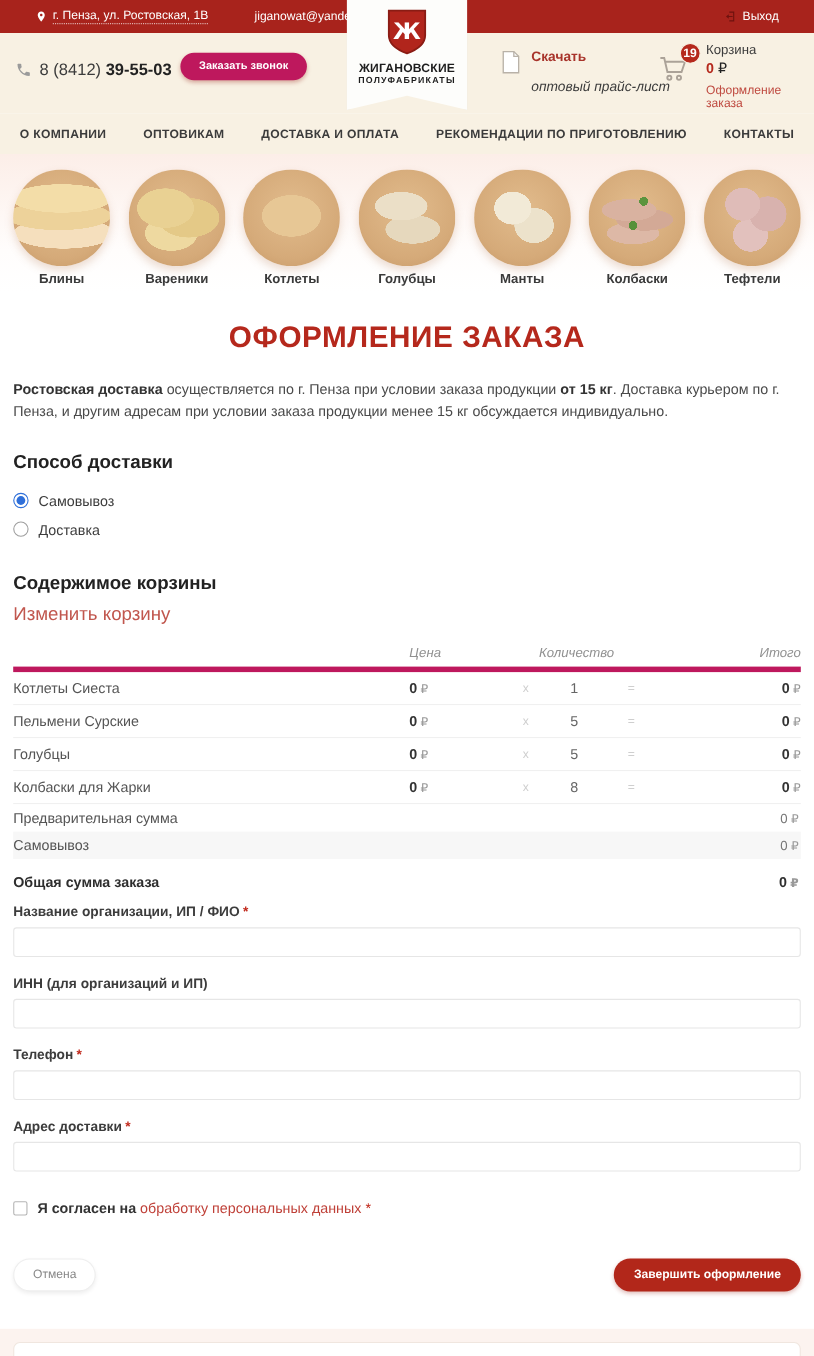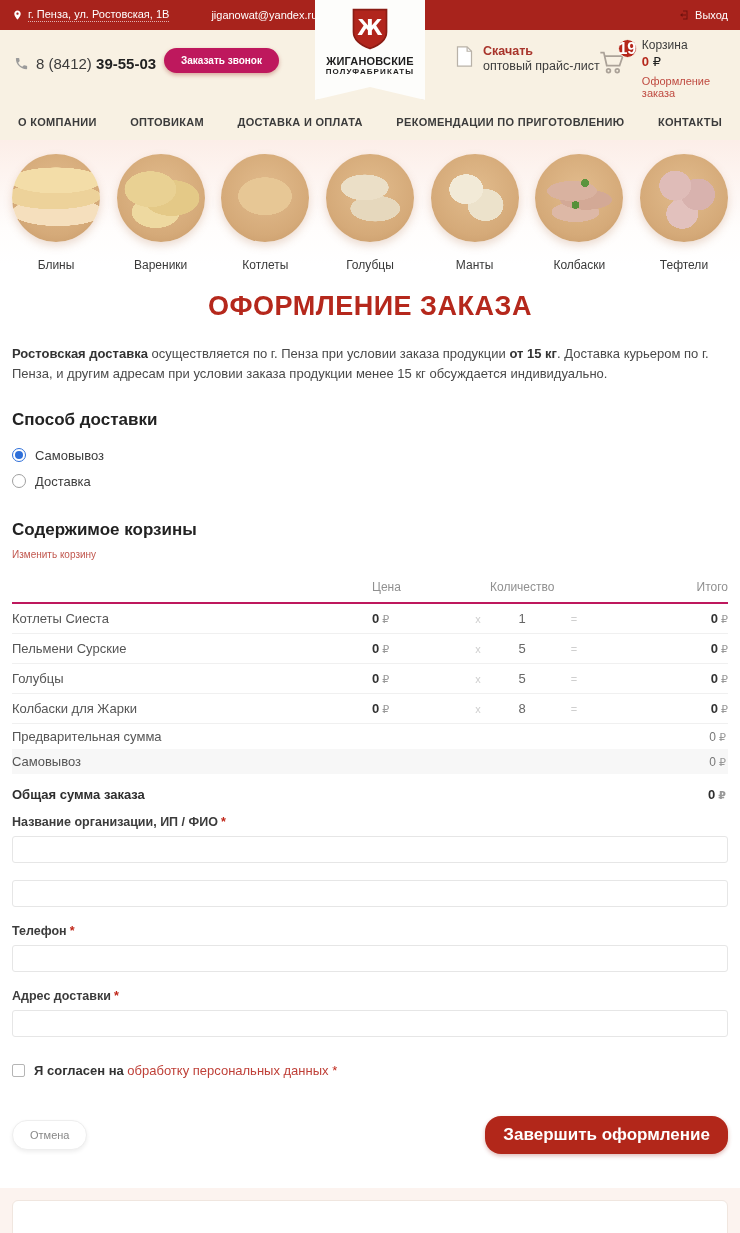--- a/index.html
+++ b/index.html
@@ -4,62 +4,62 @@
 <style>
   * { margin:0; padding:0; box-sizing:border-box; }
   html,body { width:740px; }
   body {
     font-family:"Liberation Sans","DejaVu Sans",sans-serif;
     color:#333; background:#fff; width:740px; height:1233px; overflow:hidden;
   }
   a { text-decoration:none; cursor:pointer; }
 
   
-  .topbar { position:relative; height:30px; background:#a8231c; display:flex; align-items:center; font-size:11px; color:#fff; padding:0 12px; z-index:5; }
+  .topbar { position:relative; height:30px; background:#a8231c; display:flex; align-items:center; font-size:11px; color:#fff; padding:0 32px; z-index:5; }
   .topbar .addr { display:flex; align-items:center; gap:5px; color:#fff; }
   .topbar .addr .txt { border-bottom:1px dotted rgba(255,255,255,.65); padding-bottom:1px; }
   .topbar .mail { margin-left:42px; color:#fff; }
   .topbar .logout { margin-left:auto; display:flex; align-items:center; gap:5px; color:#ffffff; }
 
   
   .ribbon { position:absolute; left:50%; top:0; transform:translateX(-50%); width:110px; height:100px; background:#fdfdfb;
     clip-path:polygon(0 0,100% 0,100% 100%,50% 87%,0 100%); z-index:10; text-align:center; padding-top:8px;
     box-shadow:0 2px 5px rgba(0,0,0,.15); }
   .ribbon .brand1 { font-size:11px; font-weight:bold; color:#1d1d1d; letter-spacing:.2px; margin-top:2px; }
   .ribbon .brand2 { font-size:8px; font-weight:bold; color:#1d1d1d; letter-spacing:1.1px; }
 
   
   .header { position:relative; height:73px; background:#f8f1e3; }
   .phone { position:absolute; left:14px; top:25px; display:flex; align-items:center; gap:7px; font-size:15px; color:#3c3c3c; }
   .phone b { color:#222; }
   .call-btn { position:absolute; left:164px; top:18px; background:#be185d; color:#fff; border:none; font-size:10px; font-weight:bold;
     padding:7px 17px; border-radius:13px; cursor:pointer; box-shadow:0 2px 4px rgba(150,30,20,.35); }
   .download { position:absolute; left:454px; top:14px; display:flex; gap:8px; align-items:flex-start; }
   .download .dl-top { font-size:12.5px; font-weight:bold; color:#a8342b; }
-  .download .dl-sub { font-size:12.5px; color:#3c3c3c; margin-top:1px; }
+  .download .dl-sub { font-size:12.5px; color:#3c3c3c; margin-top:14px;font-style:italic; }
   .cartbox { position:absolute; left:598px; top:8px; display:flex; gap:12px; }
   .cart-icon-wrap { position:relative; width:34px; padding-top:10px; }
-  .badge { position:absolute; top:1px; right:-7px; background:#b5281c; color:#fff; font-size:16px; font-weight:bold;
+  .badge { position:absolute; top:1px; right:-7px; background:#b5281c; color:#fff; font-size:11px; font-weight:bold;
     width:19px; height:19px; border-radius:50%; display:flex; align-items:center; justify-content:center; border:1px solid #f8f1e3; }
   .cart-info { font-size:12px; color:#3c3c3c; }
   .cart-info .sum { margin-top:2px; font-size:13px; color:#222; }
   .cart-info .sum b { color:#b5281c; }
   .cart-info .co-link { display:block; margin-top:6px; font-size:11px; color:#bf4a40; }
 
   
   .nav { height:37px; background:#f8f1e3; display:flex; align-items:center; justify-content:space-between; padding:0 18px; }
   .nav-item { font-size:11px; font-weight:600; color:#3b3b3b; letter-spacing:.3px; }
 
   
   .cats { height:125px; background:linear-gradient(180deg,#fceee8 0%,#fffdfc 70%,#ffffff 100%);
     display:flex; justify-content:space-between; padding:14px 12px 0; }
   .cat { width:88px; text-align:center; cursor:pointer; }
   .cat-img { width:88px; height:88px; border-radius:50%; box-shadow:0 4px 8px rgba(180,120,80,.25);
     background:radial-gradient(circle at 50% 42%,#e2bc8d 0%,#d5aa79 65%,#c59766 100%); }
-  .cat-label { margin-top:16px; font-size:12px; font-weight:400; color:#3a3a3a; }
+  .cat-label { margin-top:4px; font-size:12px; font-weight:700; color:#3a3a3a; }
   .cat0 .cat-img { background:
     radial-gradient(46px 13px at 50% 30%,#f3dda8 0 99%,transparent 100%),
     radial-gradient(48px 13px at 47% 48%,#edd29a 0 99%,transparent 100%),
     radial-gradient(46px 14px at 52% 66%,#f5dfbd 0 99%,transparent 100%),
     radial-gradient(circle at 50% 42%,#e2bc8d 0%,#d5aa79 65%,#c59766 100%); }
   .cat1 .cat-img { background:
     radial-gradient(26px 18px at 38% 40%,#e9d193 0 99%,transparent 100%),
     radial-gradient(28px 18px at 62% 50%,#e4c987 0 99%,transparent 100%),
     radial-gradient(24px 16px at 44% 66%,#eed9a0 0 99%,transparent 100%),
     radial-gradient(circle at 50% 42%,#e2bc8d 0%,#d5aa79 65%,#c59766 100%); }
@@ -96,26 +96,26 @@
   .main { padding:0 12px; background:#fff; }
   .page-title { text-align:center; margin-top:26px; font-size:27px; font-weight:bold; color:#b5281c; letter-spacing:.5px; }
   .intro { margin-top:22px; font-size:13px; line-height:1.55; color:#4a4a4a; }
   .intro b { color:#333; }
   .h2 { margin-top:26px; font-size:17px; font-weight:bold; color:#222; }
   .radios { margin-top:12px; }
   .radio-row { display:flex; align-items:center; gap:9px; height:26px; cursor:pointer; font-size:13px; color:#3c3c3c; }
   .radio { width:14px; height:14px; border-radius:50%; border:1px solid #9f9f9f; background:#fff; display:inline-block; position:relative; }
   .radio.checked { border-color:#2e6fd9; }
   .radio.checked::after { content:""; position:absolute; left:2px; top:2px; width:8px; height:8px; border-radius:50%; background:#2e6fd9; }
-  .edit-link { display:inline-block; margin-top:9px; font-size:10px; color:#c1574e; }
+  .edit-link { display:inline-block; margin-top:9px; font-size:17px; color:#c1574e; }
 
   
   .ctable { margin-top:10px; }
   .crow, .chead { display:grid; grid-template-columns:360px 88px 36px 52px 52px 1fr; align-items:center; }
-  .chead { height:32px; border-bottom:2px solid #be185d; font-size:12px; color:#909090; }
+  .chead { height:32px; border-bottom:5px solid #be185d; font-size:12px; color:#909090;font-style:italic; }
   .chead .h-qty { grid-column:3 / span 3; padding-left:30px; }
   .chead .h-total { text-align:right; }
   .crow { height:30px; border-bottom:1px solid #f0f0f0; font-size:13px; }
   .c-name { color:#555; }
   .c-price b, .c-total b { color:#333; font-size:13px; }
   .cur { color:#999; font-size:11px; margin-left:3px; }
   .c-x, .c-eq { color:#cfcfcf; text-align:center; font-size:11px; }
   .c-qty { color:#666; text-align:center; }
   .c-total { text-align:right; }
   .srow { display:flex; justify-content:space-between; align-items:center; height:25px; font-size:13px; color:#555; padding:0 2px 0 0; }
@@ -130,21 +130,21 @@
   .star { display:none; color:#c0271a; margin-left:3px; }
   .star.visible { display:inline; }
   .finput { width:100%; height:27px; border:1px solid #e6e6e6; border-radius:3px; background:#fff; padding:0 8px; font-size:13px; color:#333; outline:none; }
   .consent { margin-top:26px; display:flex; align-items:center; gap:9px; font-size:13px; }
   .checkbox { width:13px; height:13px; border:1px solid #b5b5b5; border-radius:2px; background:#fff; flex:0 0 auto; cursor:pointer; }
   .consent .ctext b { color:#333; }
   .consent .clink { color:#bf4038; }
   .consent .cstar { color:#c0271a; }
   .actions { margin-top:38px; display:flex; justify-content:space-between; align-items:center;gap:32px; }
   .btn-cancel { background:#fff; border:1px solid #eee; border-radius:15px; color:#888; font-size:11px; padding:8px 17px; cursor:pointer; box-shadow:0 2px 4px rgba(0,0,0,.07); }
-  .btn-submit { background:#b2271a; border:none; border-radius:16px; color:#fff; font-size:17px; font-weight:bold; padding:9px 18px; cursor:pointer; box-shadow:0 2px 4px rgba(150,30,20,.3); }
+  .btn-submit { background:#b2271a; border:none; border-radius:16px; color:#fff; font-size:11px; font-weight:bold; padding:9px 18px; cursor:pointer; box-shadow:0 2px 4px rgba(150,30,20,.3); }
 
   
   .footer-wrap { margin-top:34px; background:#fcf3ef; padding:12px 12px 22px; }
   .footer { background:#fff; border:1px solid #f0e6df; border-radius:6px; padding:20px 28px 24px; display:flex; justify-content:space-between; }
 </style>
 </head>
 <body>
 
 <div class="topbar">
   <a class="addr">
@@ -328,20 +328,21 @@
   </div>
 
   <div class="form">
     <div>
 
     <div class="field">
         <label class="flabel"><span>Название организации, ИП / ФИО</span><span class="star visible">*</span></label>
         <input class="finput" type="text" style="">
       </div>
         <div class="field">
+        <label class="flabel"><span>ИНН (для организаций и ИП)</span></label>
         <input class="finput" type="text" style="">
       </div>
         <div class="field">
         <label class="flabel"><span>Телефон</span><span class="star visible">*</span></label>
         <input class="finput" type="text" style="">
       </div>
         <div class="field">
         <label class="flabel"><span>Адрес доставки</span><span class="star visible">*</span></label>
         <input class="finput" type="text" style="">
       </div>

